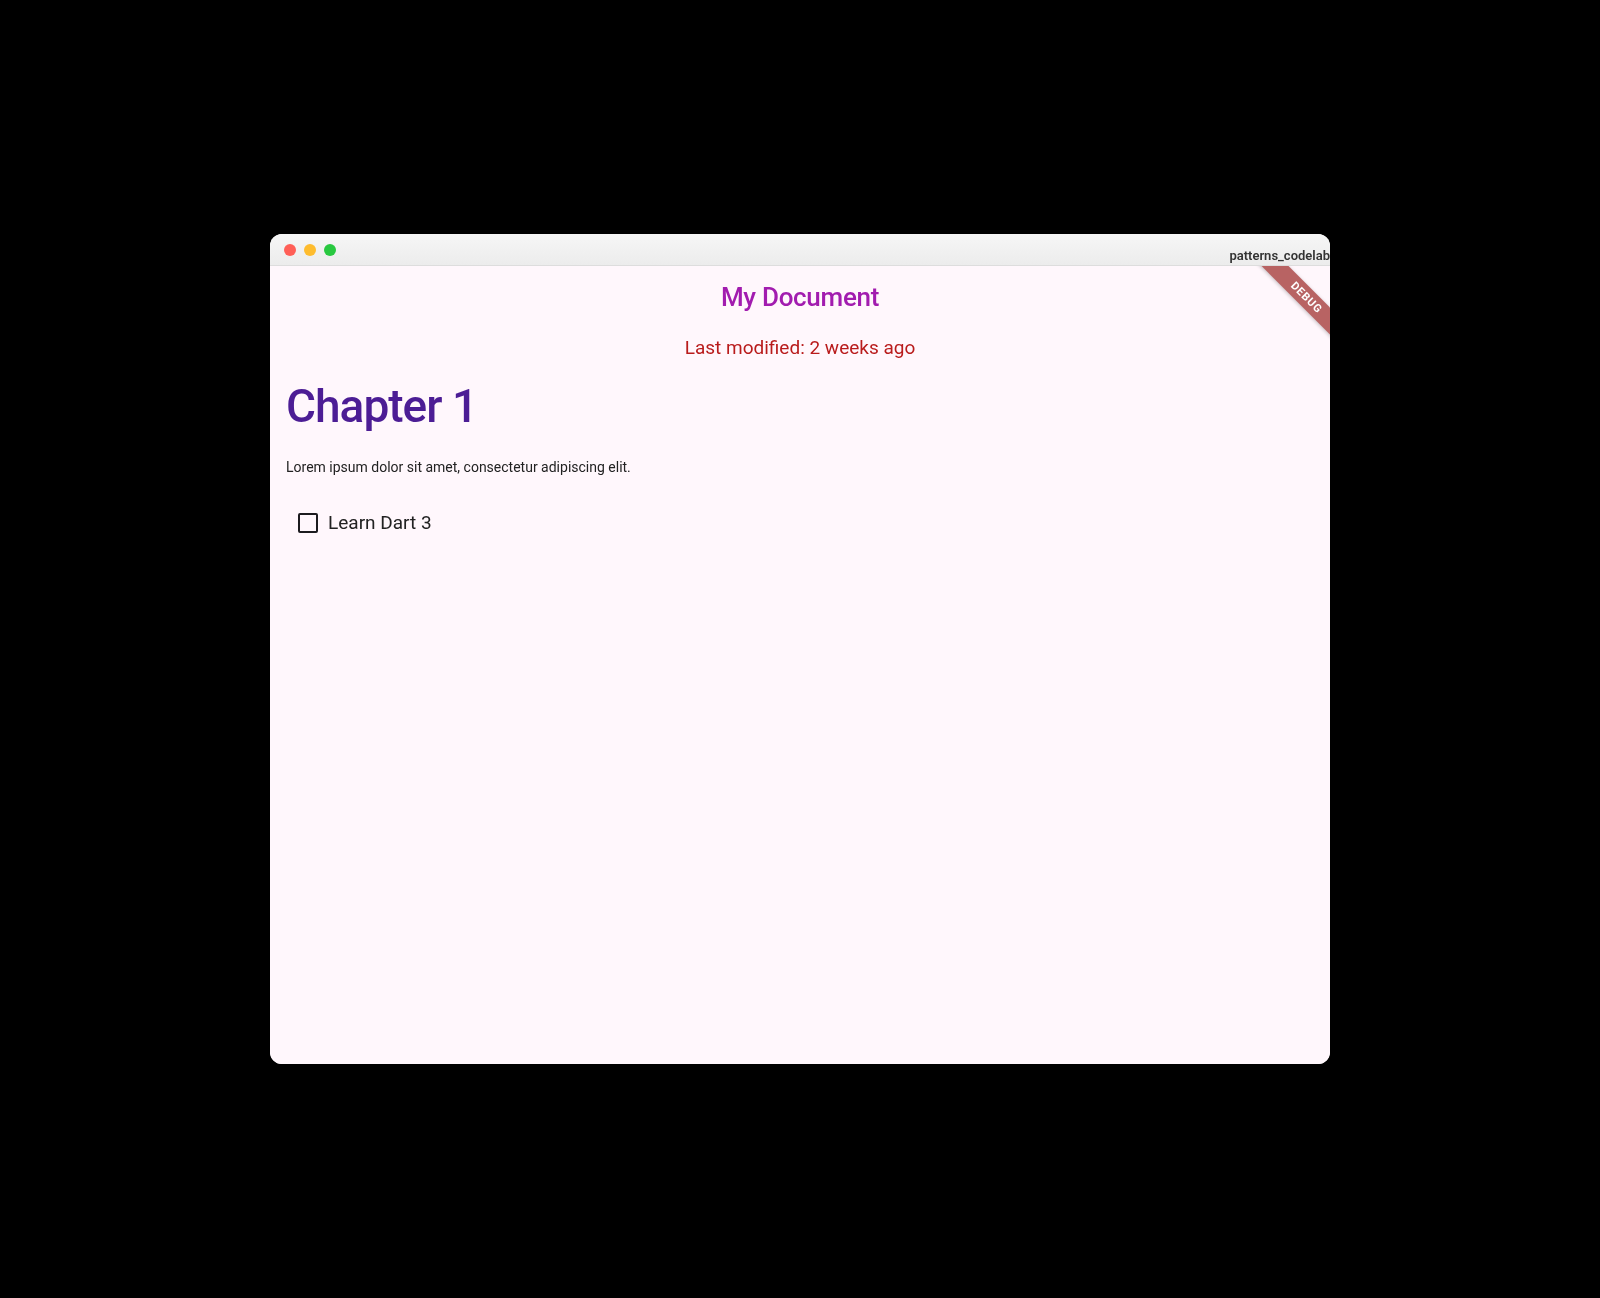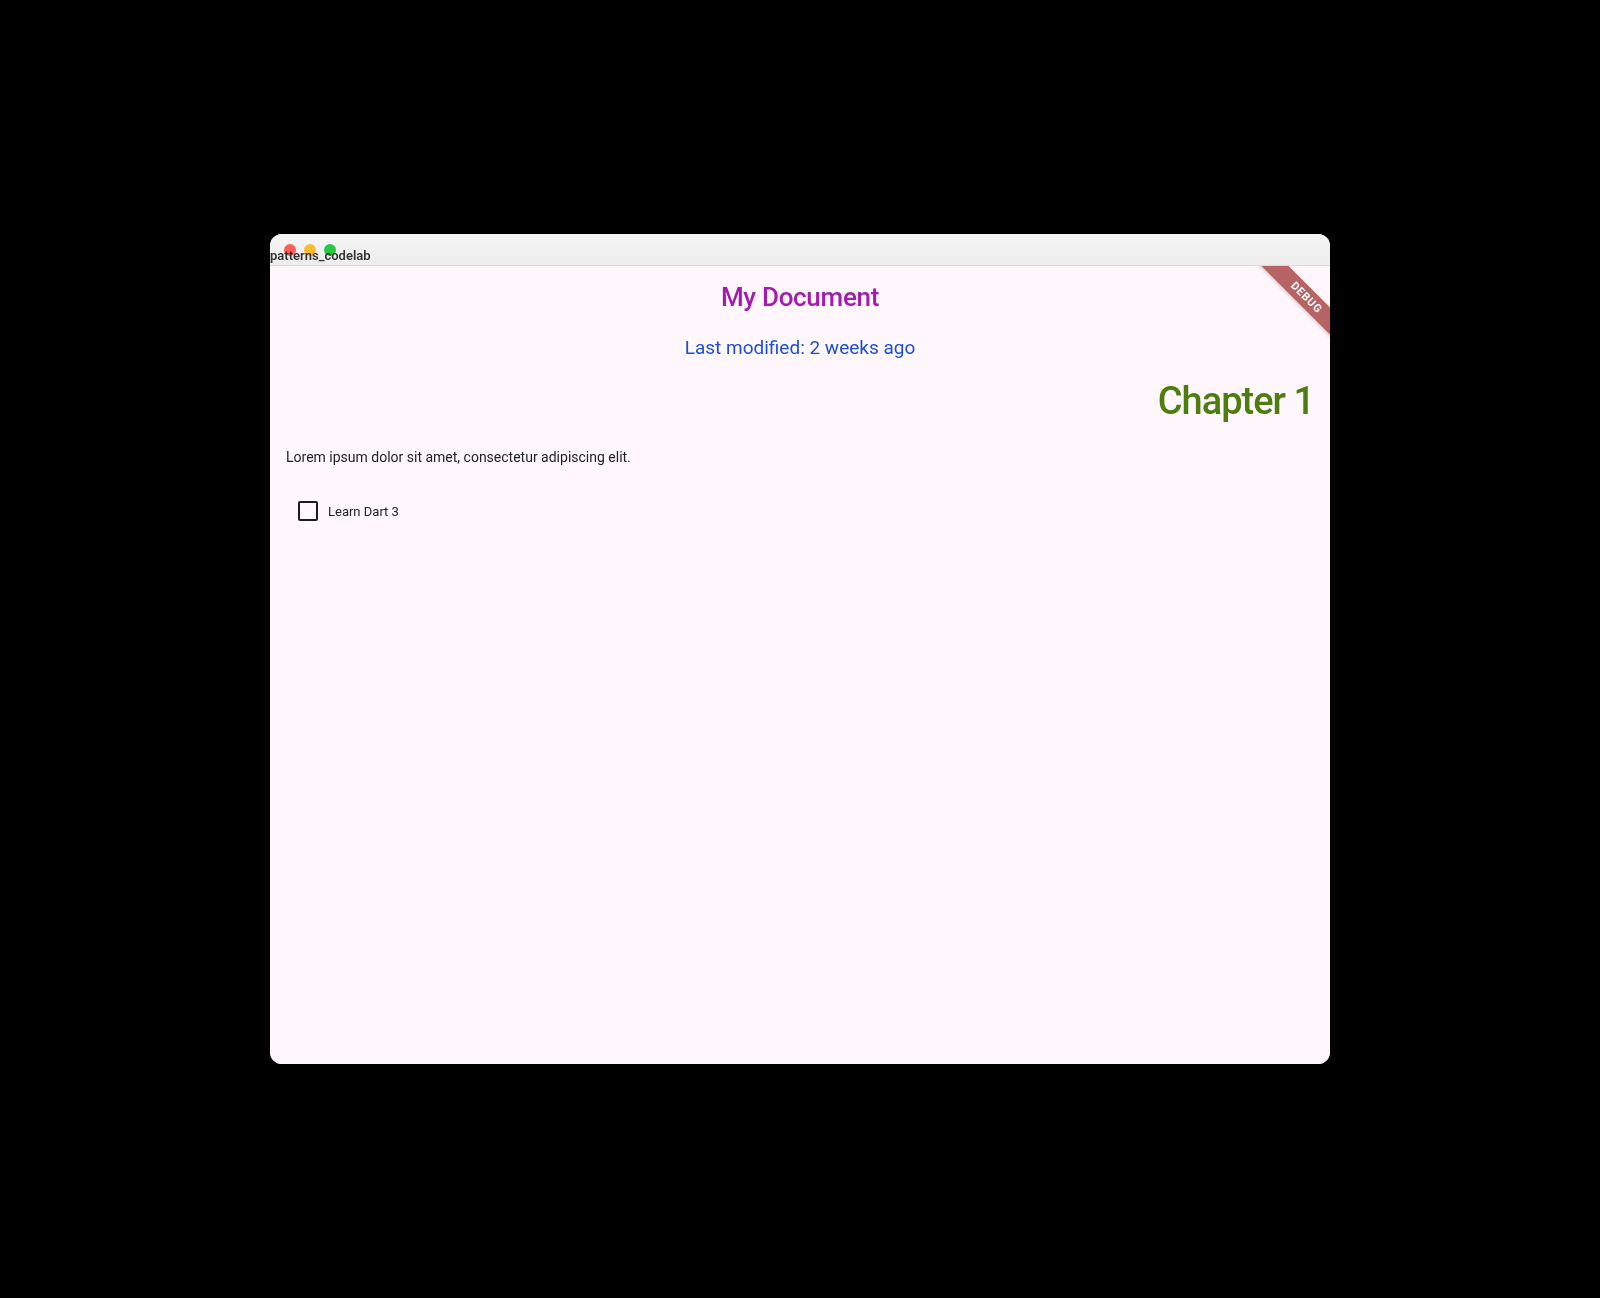--- a/index.html
+++ b/index.html
@@ -54,21 +54,21 @@
     }
     
     .tl-close { background: #ff5f57; }
     .tl-min { background: #febc2e; }
     .tl-max { background: #28c840; }
     
     .window-title {
       position: absolute;
       left: 0;
       right: 0;
-      text-align: left;
+      text-align: right;
       font-size: 13px;
       font-weight: 600;
       color: #333;
       pointer-events: none;
       margin-top: 12px;
     }
     
     .app-body {
       flex: 1;
       background: #fff7fc;
@@ -86,37 +86,36 @@
     .app-title {
       font-size: 26px;
       font-weight: 500;
       color: #a21caf;
       letter-spacing: -0.3px;
     }
     
     .last-modified {
       text-align: center;
       font-size: 19px;
-      color: #1d4ed8;
+      color: #b91c1c;
       margin-top: 24px;
       font-weight: 400;
     }
     
     .content {
       padding-left: 16px;
       padding-right: 16px;
       margin-top: 20px;
     }
     
     .chapter-heading {
-      font-size: 38px;
+      font-size: 46px;
       font-weight: 500;
-      color: #4d7c0f;
+      color: #4c1d95;
       letter-spacing: -1px;
-      text-align: right;
     }
     
     .body-text {
       font-size: 14px;
       color: #222;
       margin-top: 26px;
       font-weight: 400;
     }
     
     .checkbox-row {
@@ -131,21 +130,21 @@
       width: 20px;
       height: 20px;
       border: 2.2px solid #1c1b1f;
       border-radius: 2px;
       background: transparent;
       cursor: pointer;
       flex-shrink: 0;
     }
     
     .checkbox-label {
-      font-size: 13px;
+      font-size: 19px;
       color: #222;
     }
     
     .debug-banner {
       position: absolute;
       top: 22px;
       right: -40px;
       background: #b86363;
       color: #fff;
       font-size: 11px;

